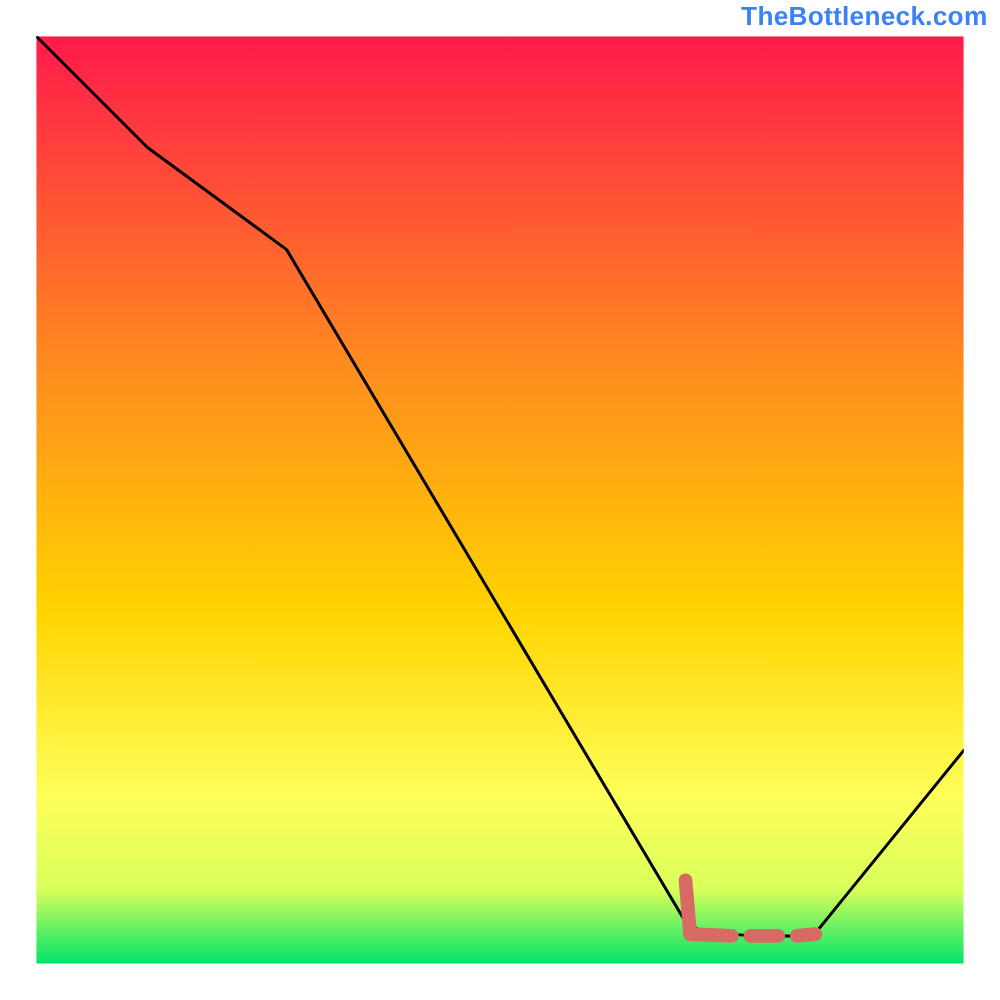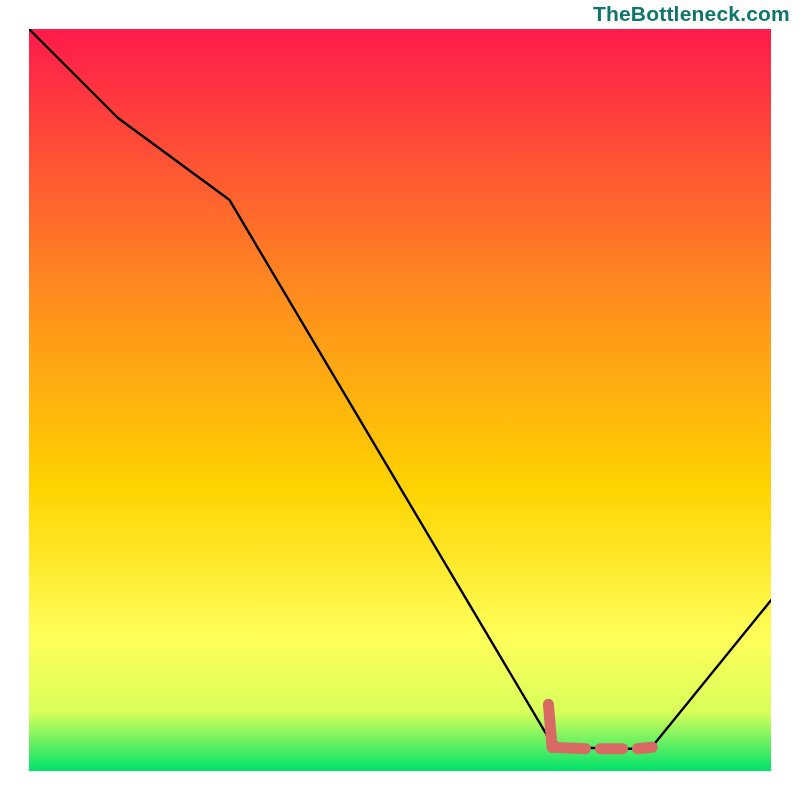--- a/index.html
+++ b/index.html
@@ -10,21 +10,21 @@
     height: 800px;
     background: #fff;
   }
   .watermark {
     position: absolute;
     top: 2px;
     right: 10px;
     font-family: Arial, Helvetica, sans-serif;
     font-size: 21px;
     font-weight: 600;
-    color: #0f766e;
+    color: #3b82f6;
     letter-spacing: 0.2px;
   }
   .plot {
     position: absolute;
     left: 29px;
     top: 29px;
     width: 742px;
     height: 742px;
   }
   .plot svg {

